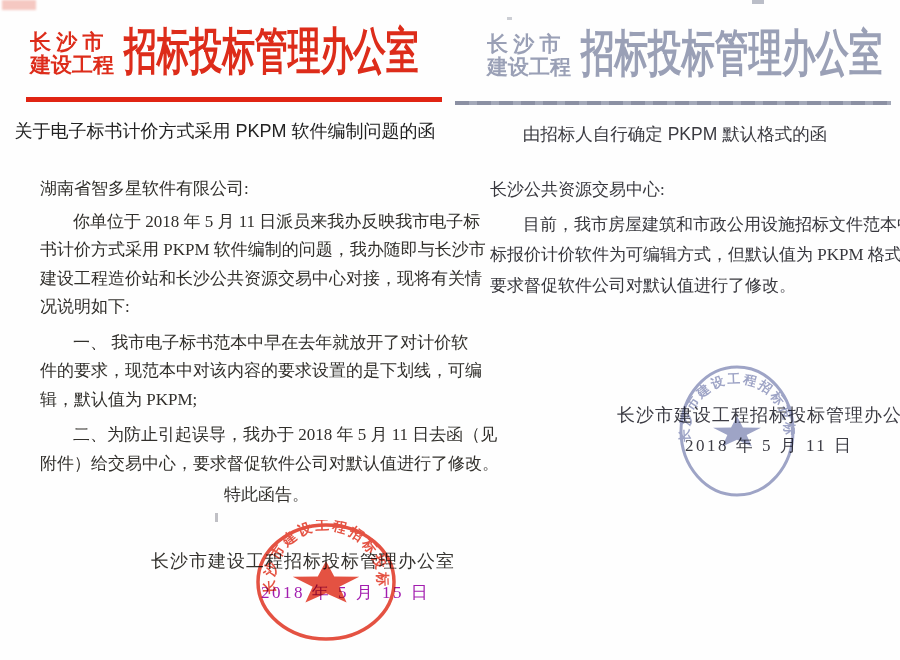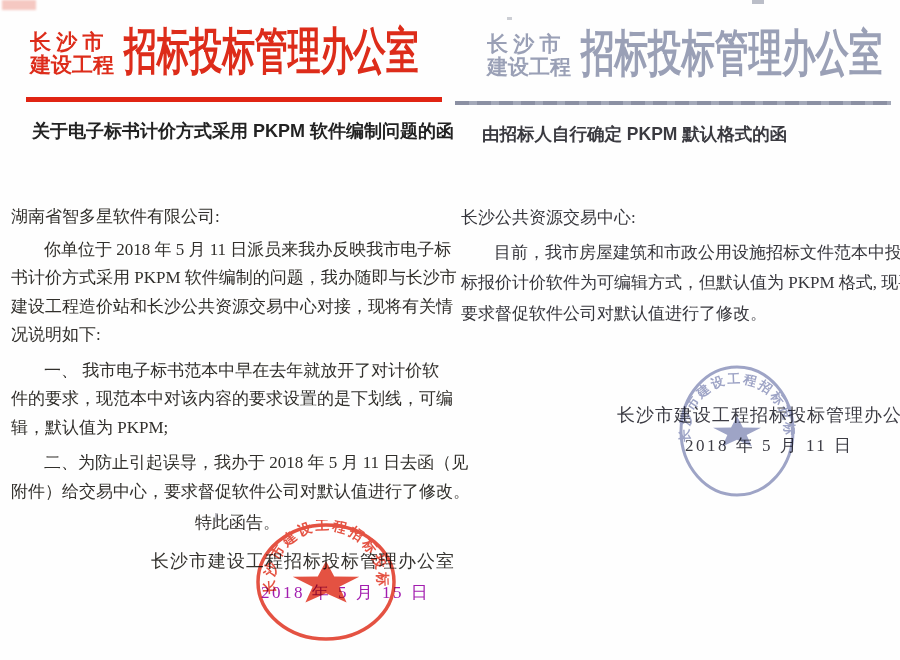--- a/index.html
+++ b/index.html
@@ -16,26 +16,26 @@
   #page-left .lh-small{left:30px;top:31px;color:#dd2c1a;}
   #page-left .lh-large{left:124px;top:24px;color:#dd2c1a;}
   #page-right .lh-small{left:37px;top:33px;color:#9aa0b6;}
   #page-right .lh-large{left:131px;top:26px;color:#9aa0b6;transform:scaleX(0.67);}
 
   .rule{position:absolute;}
   #page-left .rule{left:26px;top:97px;width:416px;height:5px;background:#e02413;}
   #page-right .rule{left:5px;top:101px;width:436px;height:4px;
       background:repeating-linear-gradient(90deg,#8b90a3 0 14px,#a3a8b8 14px 22px);}
 
-  .doc-title{position:absolute;left:0;width:450px;font-weight:bold;
-             font-family:"Liberation Sans","DejaVu Sans",sans-serif;margin-left:32px;}
+  .doc-title{position:absolute;left:0;width:450px;text-align:center;font-weight:normal;
+             font-family:"Liberation Sans","DejaVu Sans",sans-serif;}
   #page-left .doc-title{top:119px;font-size:18px;color:#222222;}
   #page-right .doc-title{top:122px;font-size:17.5px;color:#3a3a40;}
 
-  .body-block{position:absolute;left:11px;width:420px;font-size:17px;margin-top:28px;}
+  .body-block{position:absolute;left:40px;width:420px;font-size:17px;}
   #page-left .body-block{top:175px;line-height:28.5px;color:#312f2b;}
   #page-right .body-block{top:175px;line-height:30.5px;color:#37373d;}
   .salutation{margin-bottom:4px;}
   .line{white-space:pre;}
   .indent{padding-left:33px;}
   .para-gap{margin-top:7px;}
   .close-gap{margin-top:3px;text-align:center;}
 
   .signature{position:absolute;font-size:18px;letter-spacing:1px;white-space:nowrap;}
   #page-left .signature{left:151px;top:549px;color:#35332f;}

